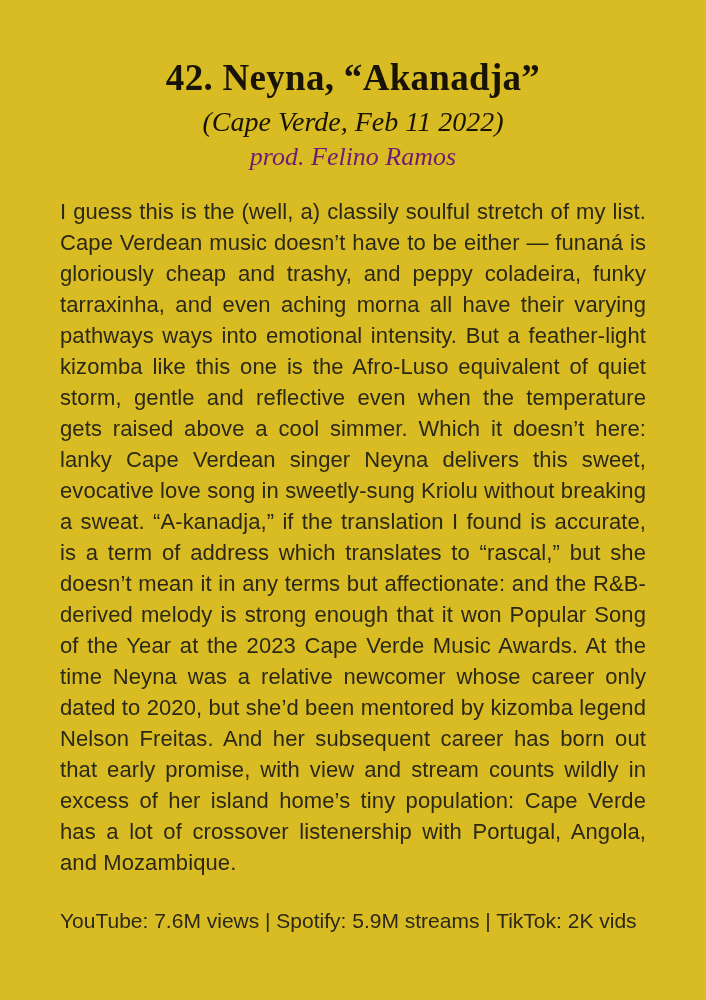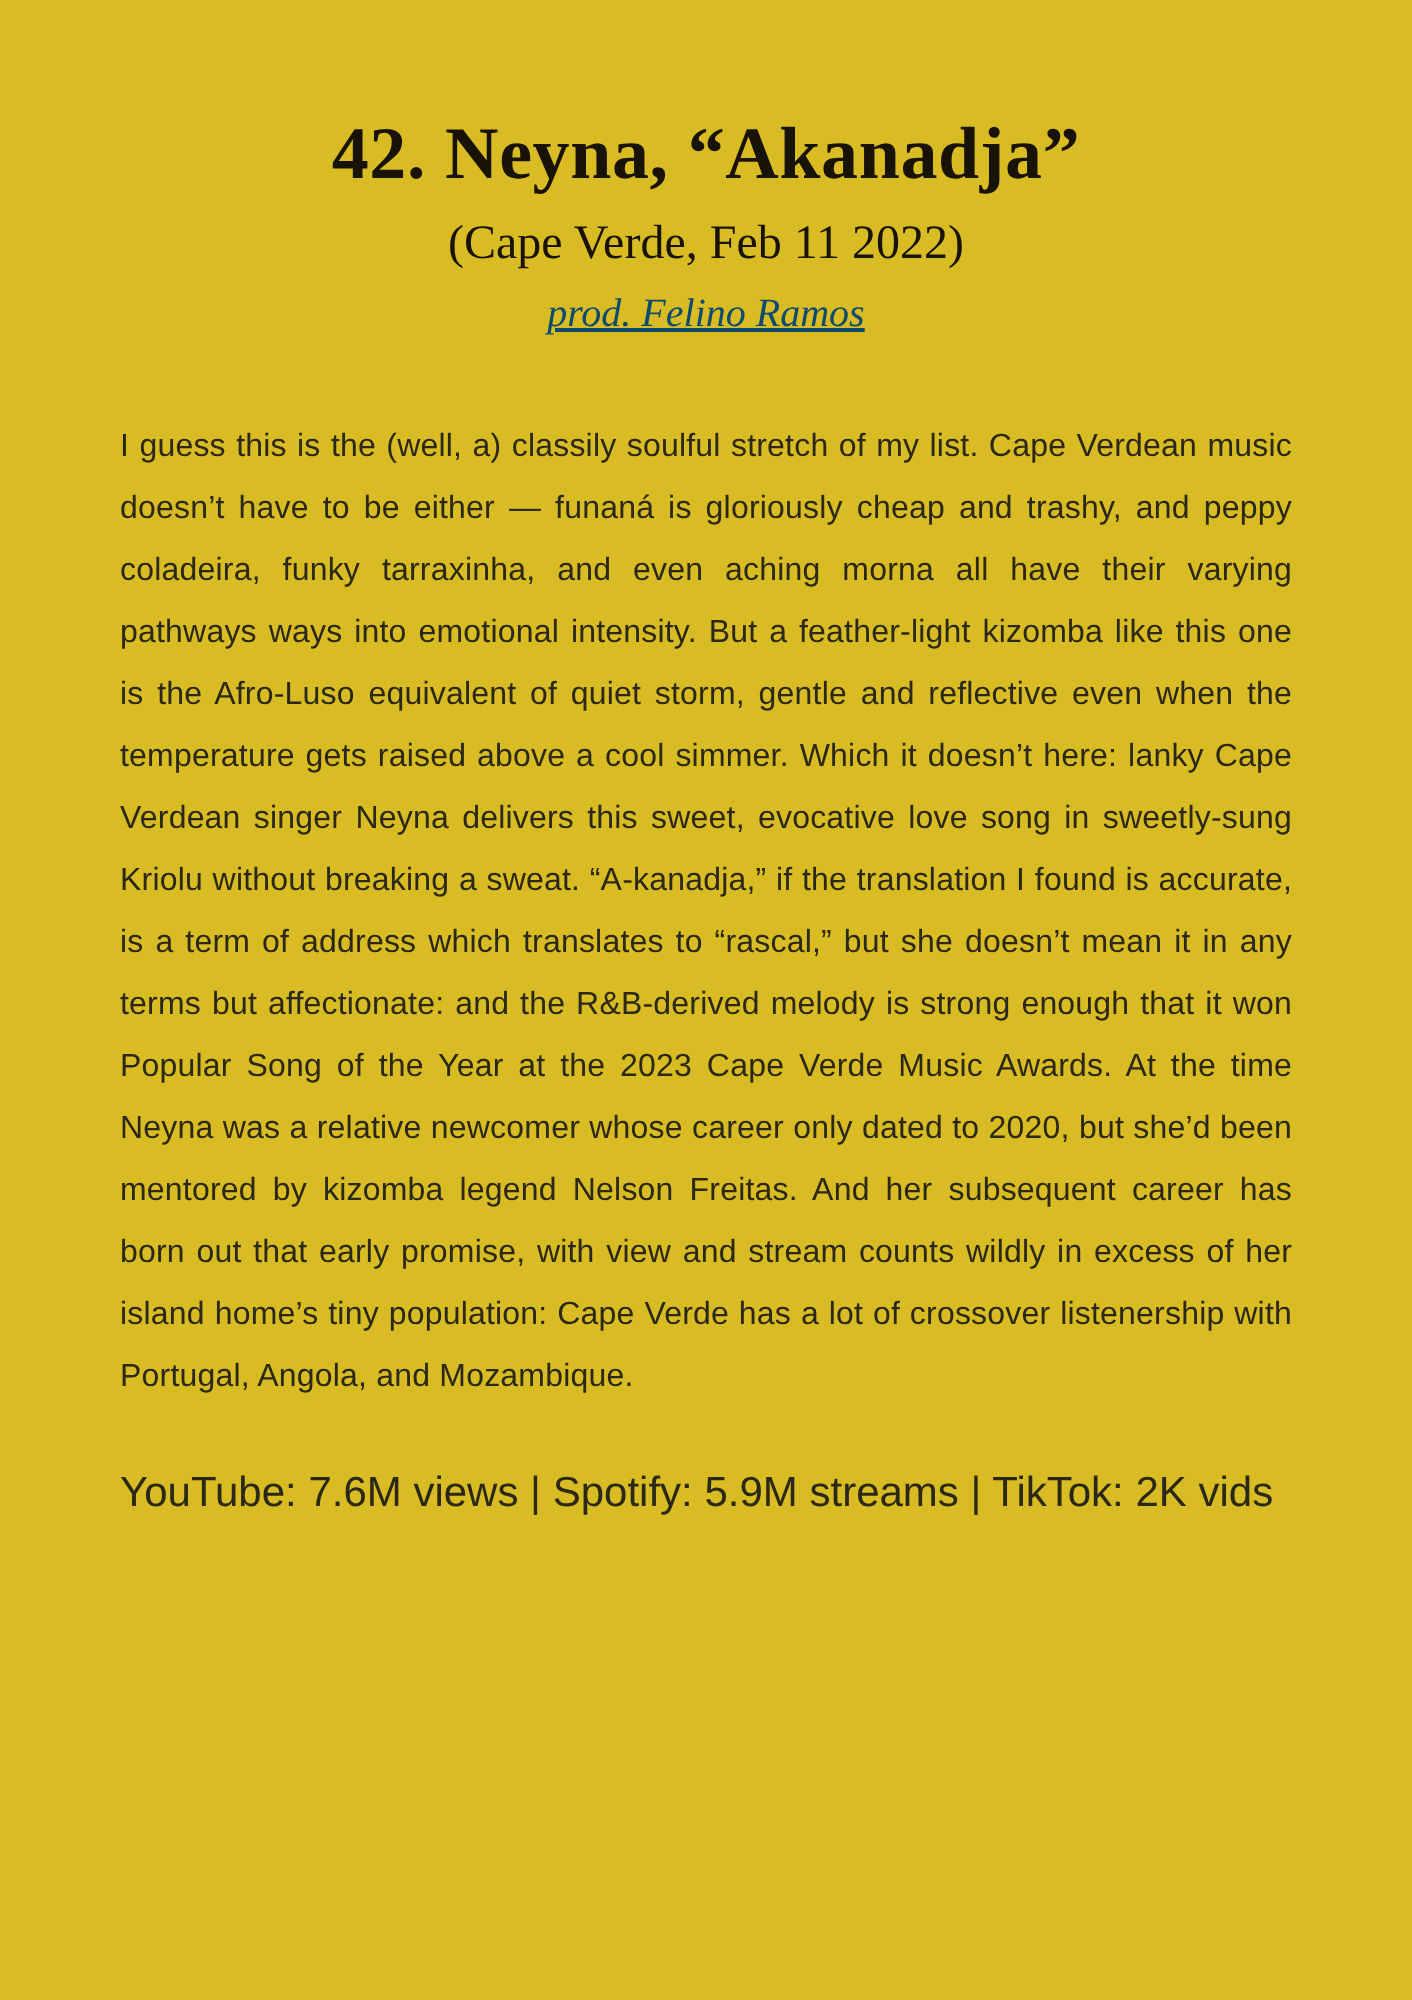--- a/index.html
+++ b/index.html
@@ -28,39 +28,39 @@
     font-weight: 700;
     font-size: 37px;
     line-height: 44px;
     color: #181305;
     margin: 0 0 4px 0;
     letter-spacing: 0.3px;
   }
   .song-subtitle {
     font-family: "Liberation Serif", serif;
     font-weight: 400;
-    font-size: 24px;
+    font-size: 28px;
     line-height: 36px;
     color: #181305;
     margin: 0;
+    font-style: italic;
   }
   .song-producer {
     font-family: "Liberation Serif", serif;
     font-style: italic;
     font-weight: 400;
-    font-size: 20px;
+    font-size: 26px;
     line-height: 34px;
-    color: #0c4a6e;
+    color: #701a75;
     margin: 0;
-    text-decoration: underline;
   }
   .review-text {
     width: 586px;
-    margin: 34px auto 0 auto;
-    font-size: 16px;
+    margin: 22px auto 0 auto;
+    font-size: 22px;
     line-height: 31px;
     text-align: justify;
     text-justify: inter-word;
     color: #2b2817;
     letter-spacing: 0.1px;
   }
   .stats-line {
     margin-top: 30px;
     text-align: left;
     font-size: 21px;

